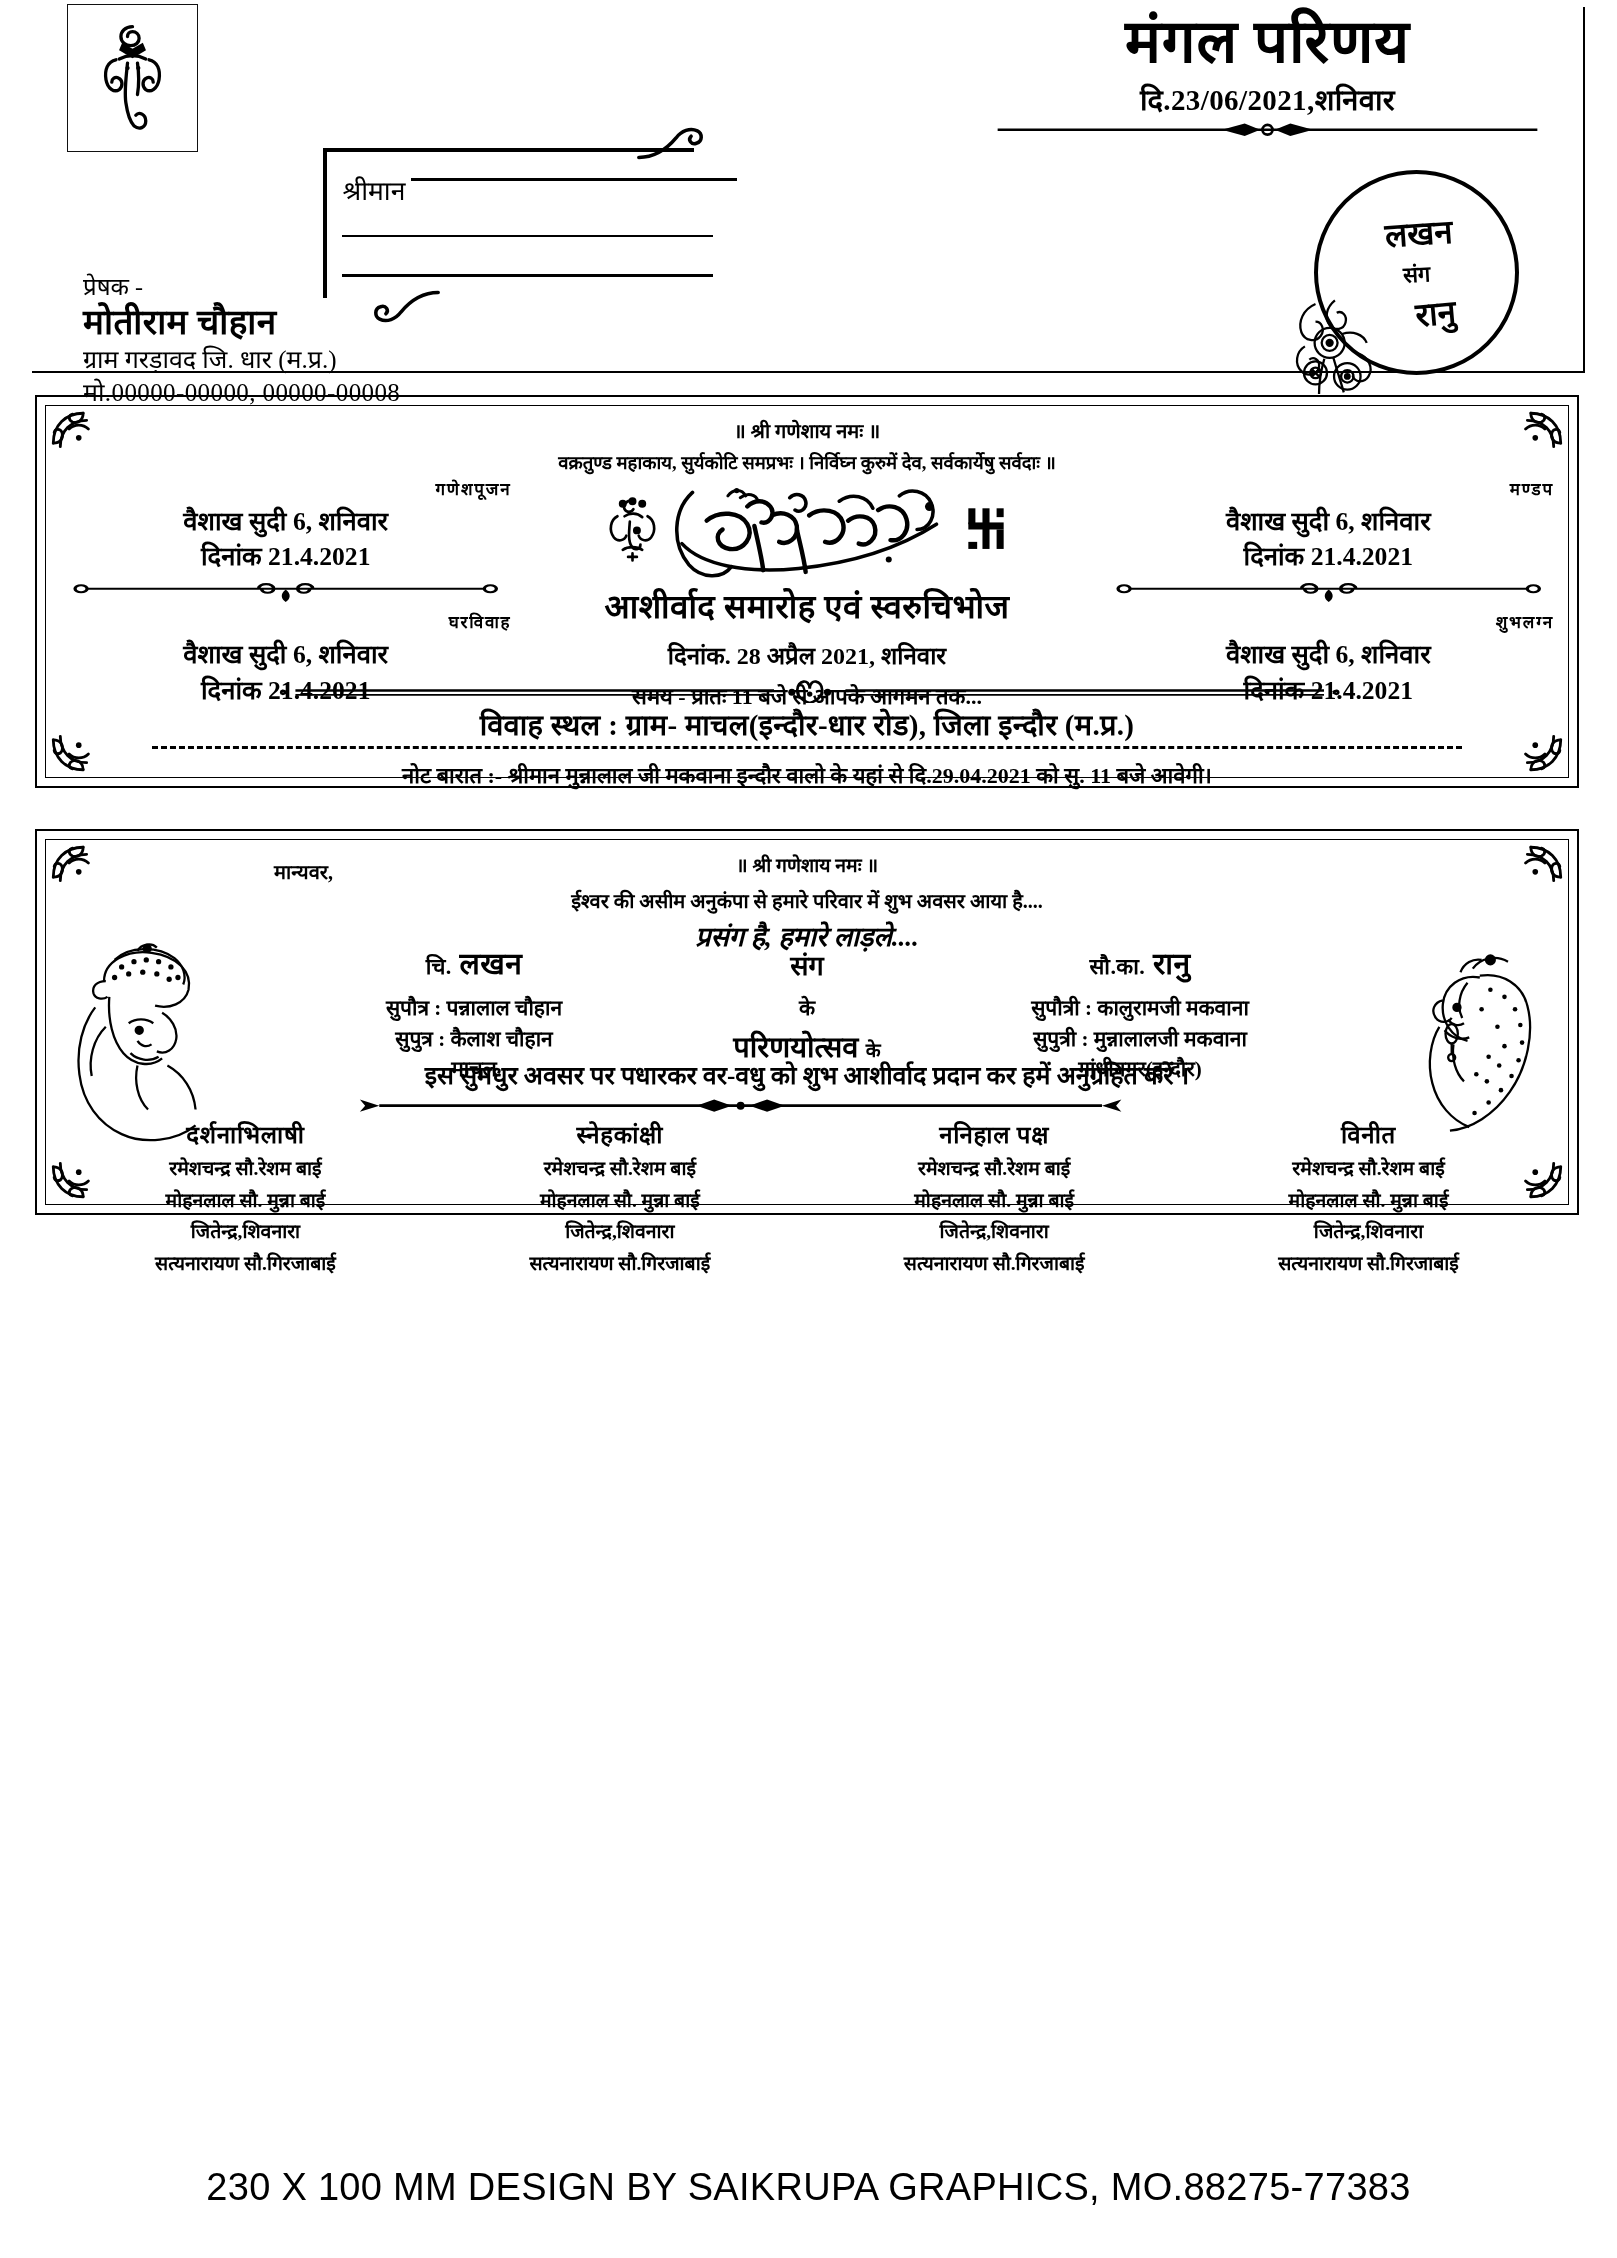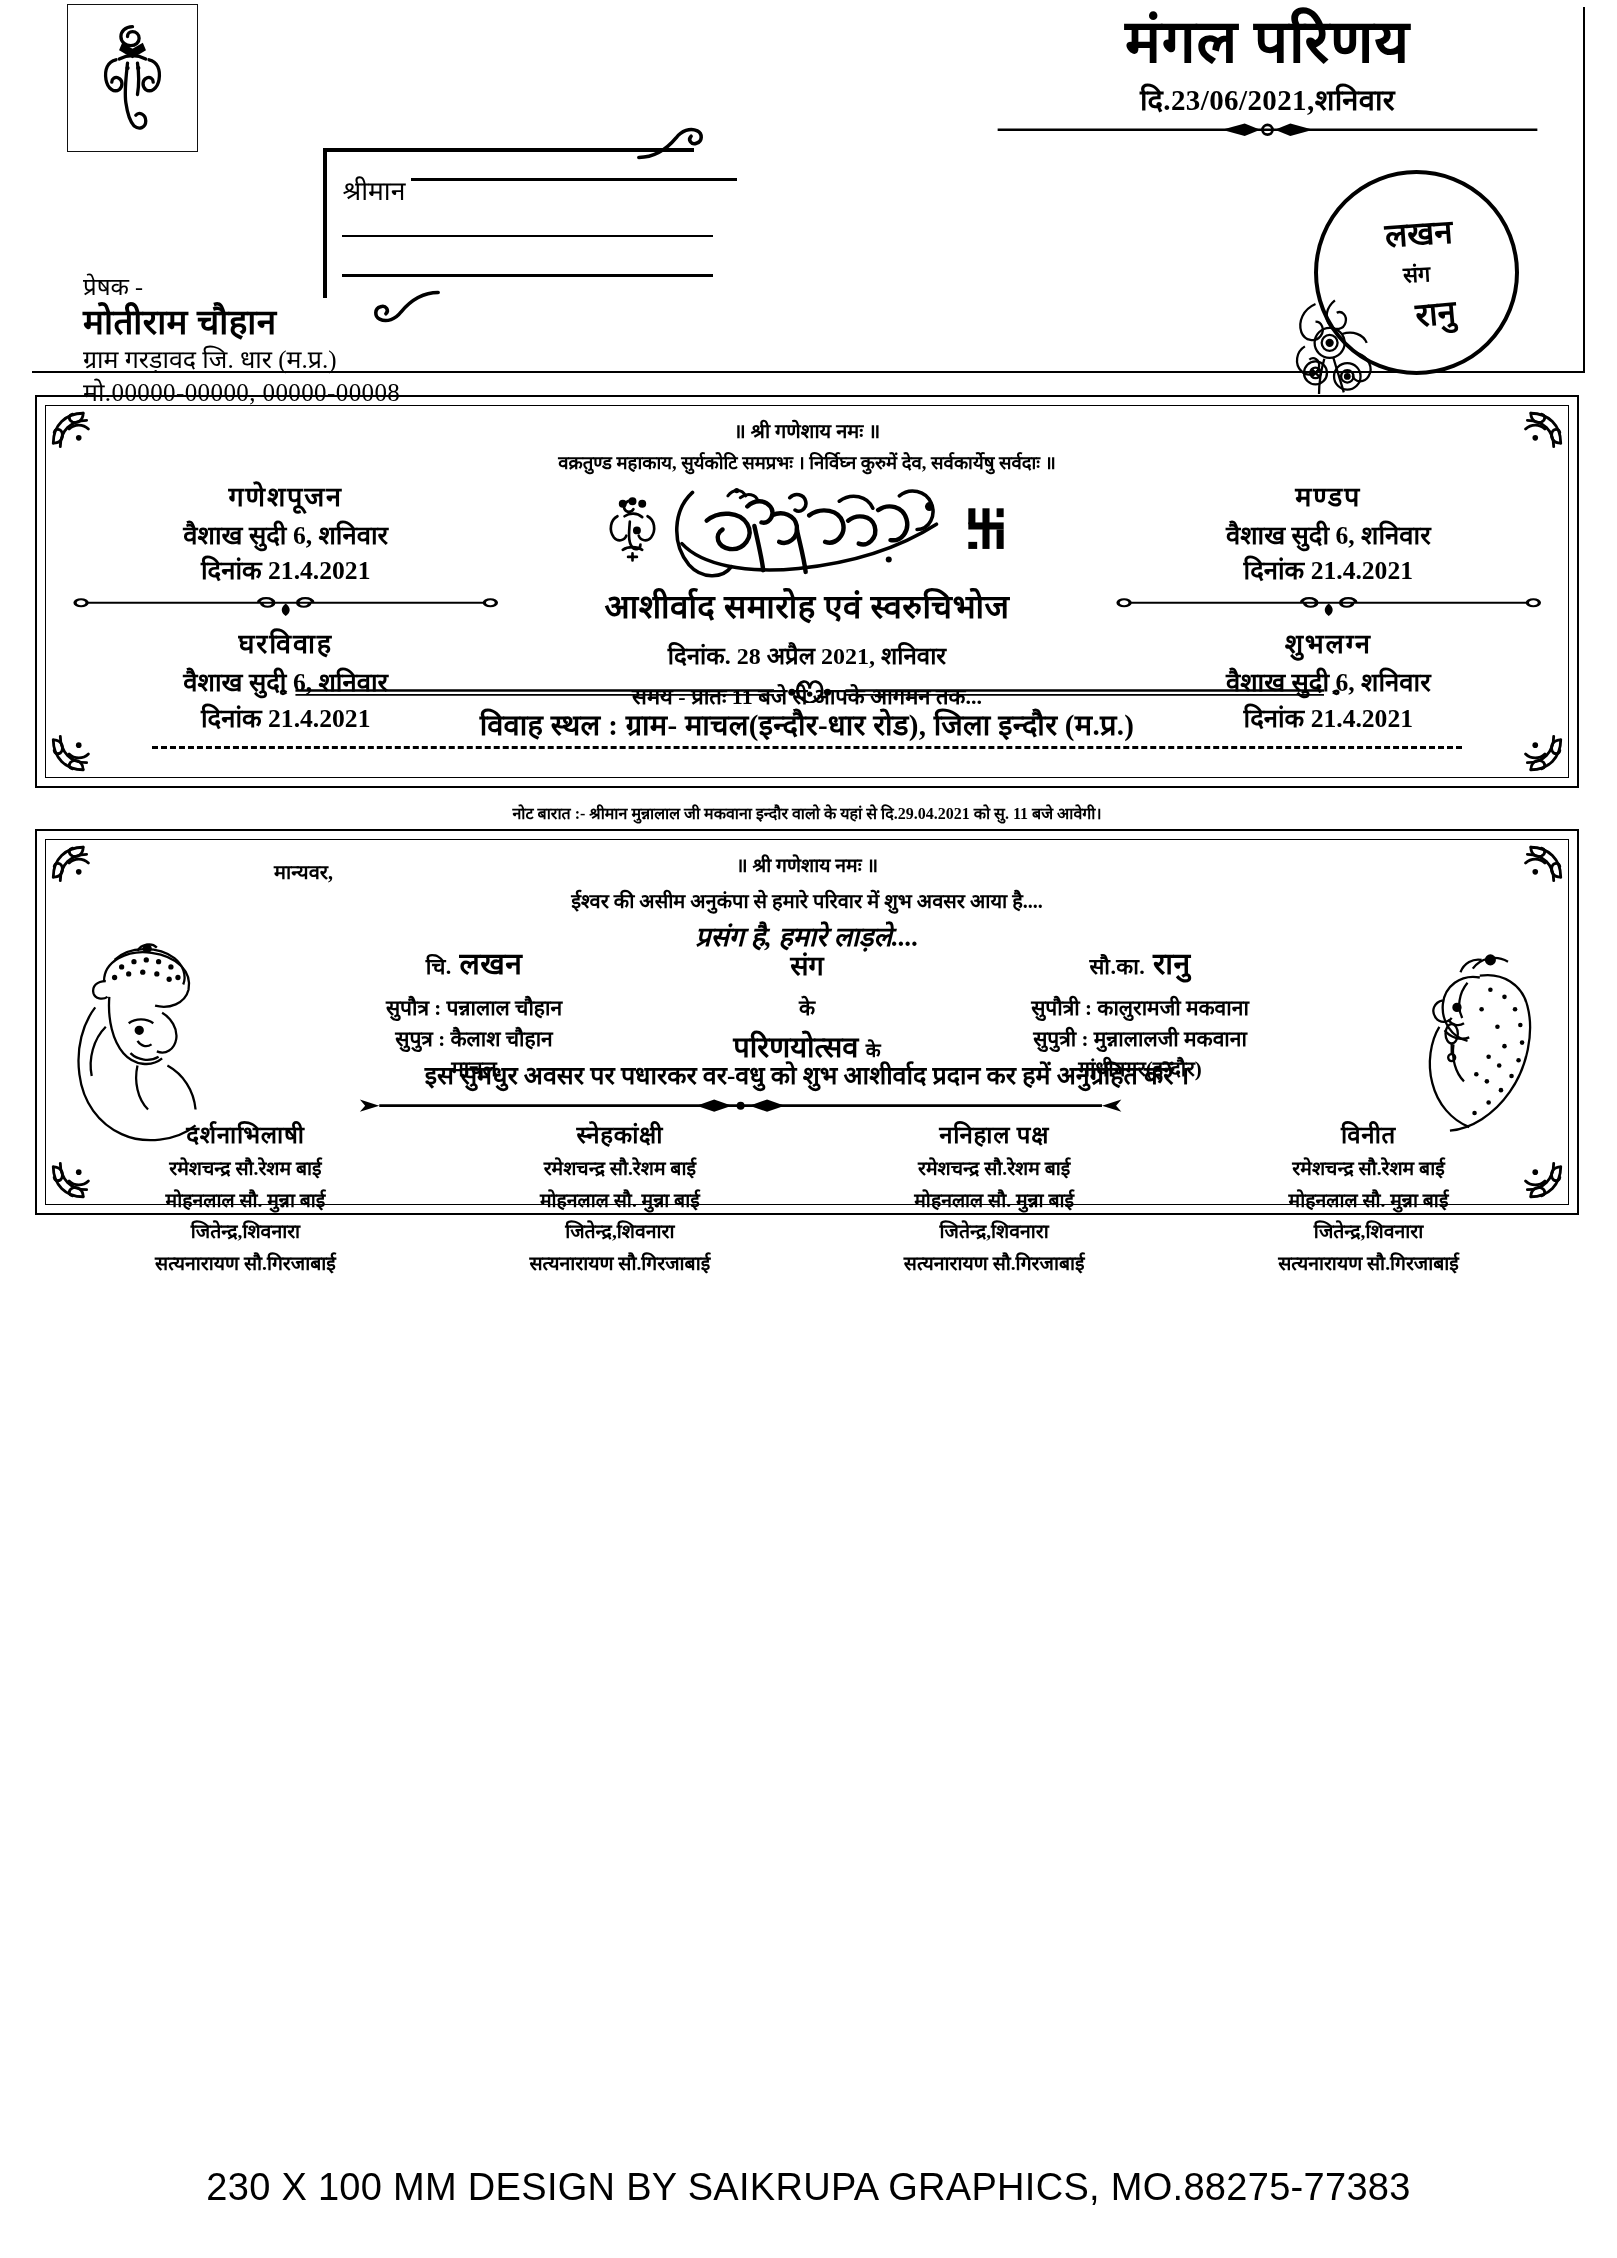--- a/index.html
+++ b/index.html
@@ -117,21 +117,21 @@
   }
 
   .events-grid {
     position: absolute; left: 0; right: 0; top: 64px;
     display: grid; grid-template-columns: 1fr 1.24fr 1fr;
   }
   .ev-col { padding: 0 7px; }
   .ev-block { text-align: center; margin-bottom: 3.5px; }
   .ev-title {
     font-family: "Liberation Serif", "DejaVu Serif", serif;
-    font-weight: 700; font-size: 27px; letter-spacing: 1.8px;
+    font-weight: 700; font-size: 17px; letter-spacing: 1.8px; text-align: right;
   }
   .ev-l1 {
     font-family: "Liberation Serif", "DejaVu Serif", serif;
     font-weight: 700; font-size: 25.6px; margin-top: 2.6px;
   }
   .ev-l2 {
     font-family: "Liberation Serif", "DejaVu Serif", serif;
     font-weight: 700; font-size: 25.6px; margin-top: 0.9px;
   }
   .ev-div { width: 100%; height: 23px; margin: 1.8px 0 5.3px; }
@@ -160,21 +160,21 @@
     font-family: "Liberation Serif", "DejaVu Serif", serif;
     font-weight: 700; font-size: 29px; letter-spacing: 0.3px;
   }
   .dashed {
     position: absolute; left: 99px; right: 99px; top: 333px;
     border-top: 3.5px dashed #000; height: 0;
   }
   .note {
     position: absolute; left: 0; right: 0; top: 346px; text-align: center;
     font-family: "Liberation Serif", "DejaVu Serif", serif;
-    font-weight: 700; font-size: 16px; margin-top: 43px;
+    font-weight: 700; font-size: 22px;
   }
 
   .corner { position: absolute; width: 65px; height: 65px; }
   .corner.tl { left: 10.6px; top: 10.6px; }
   .corner.tr { right: 10.6px; top: 10.6px; transform: scaleX(-1); }
   .corner.bl { left: 10.6px; bottom: 10.6px; transform: scaleY(-1); }
   .corner.br { right: 10.6px; bottom: 10.6px; transform: scale(-1,-1); }
 
   
   .card3 {

